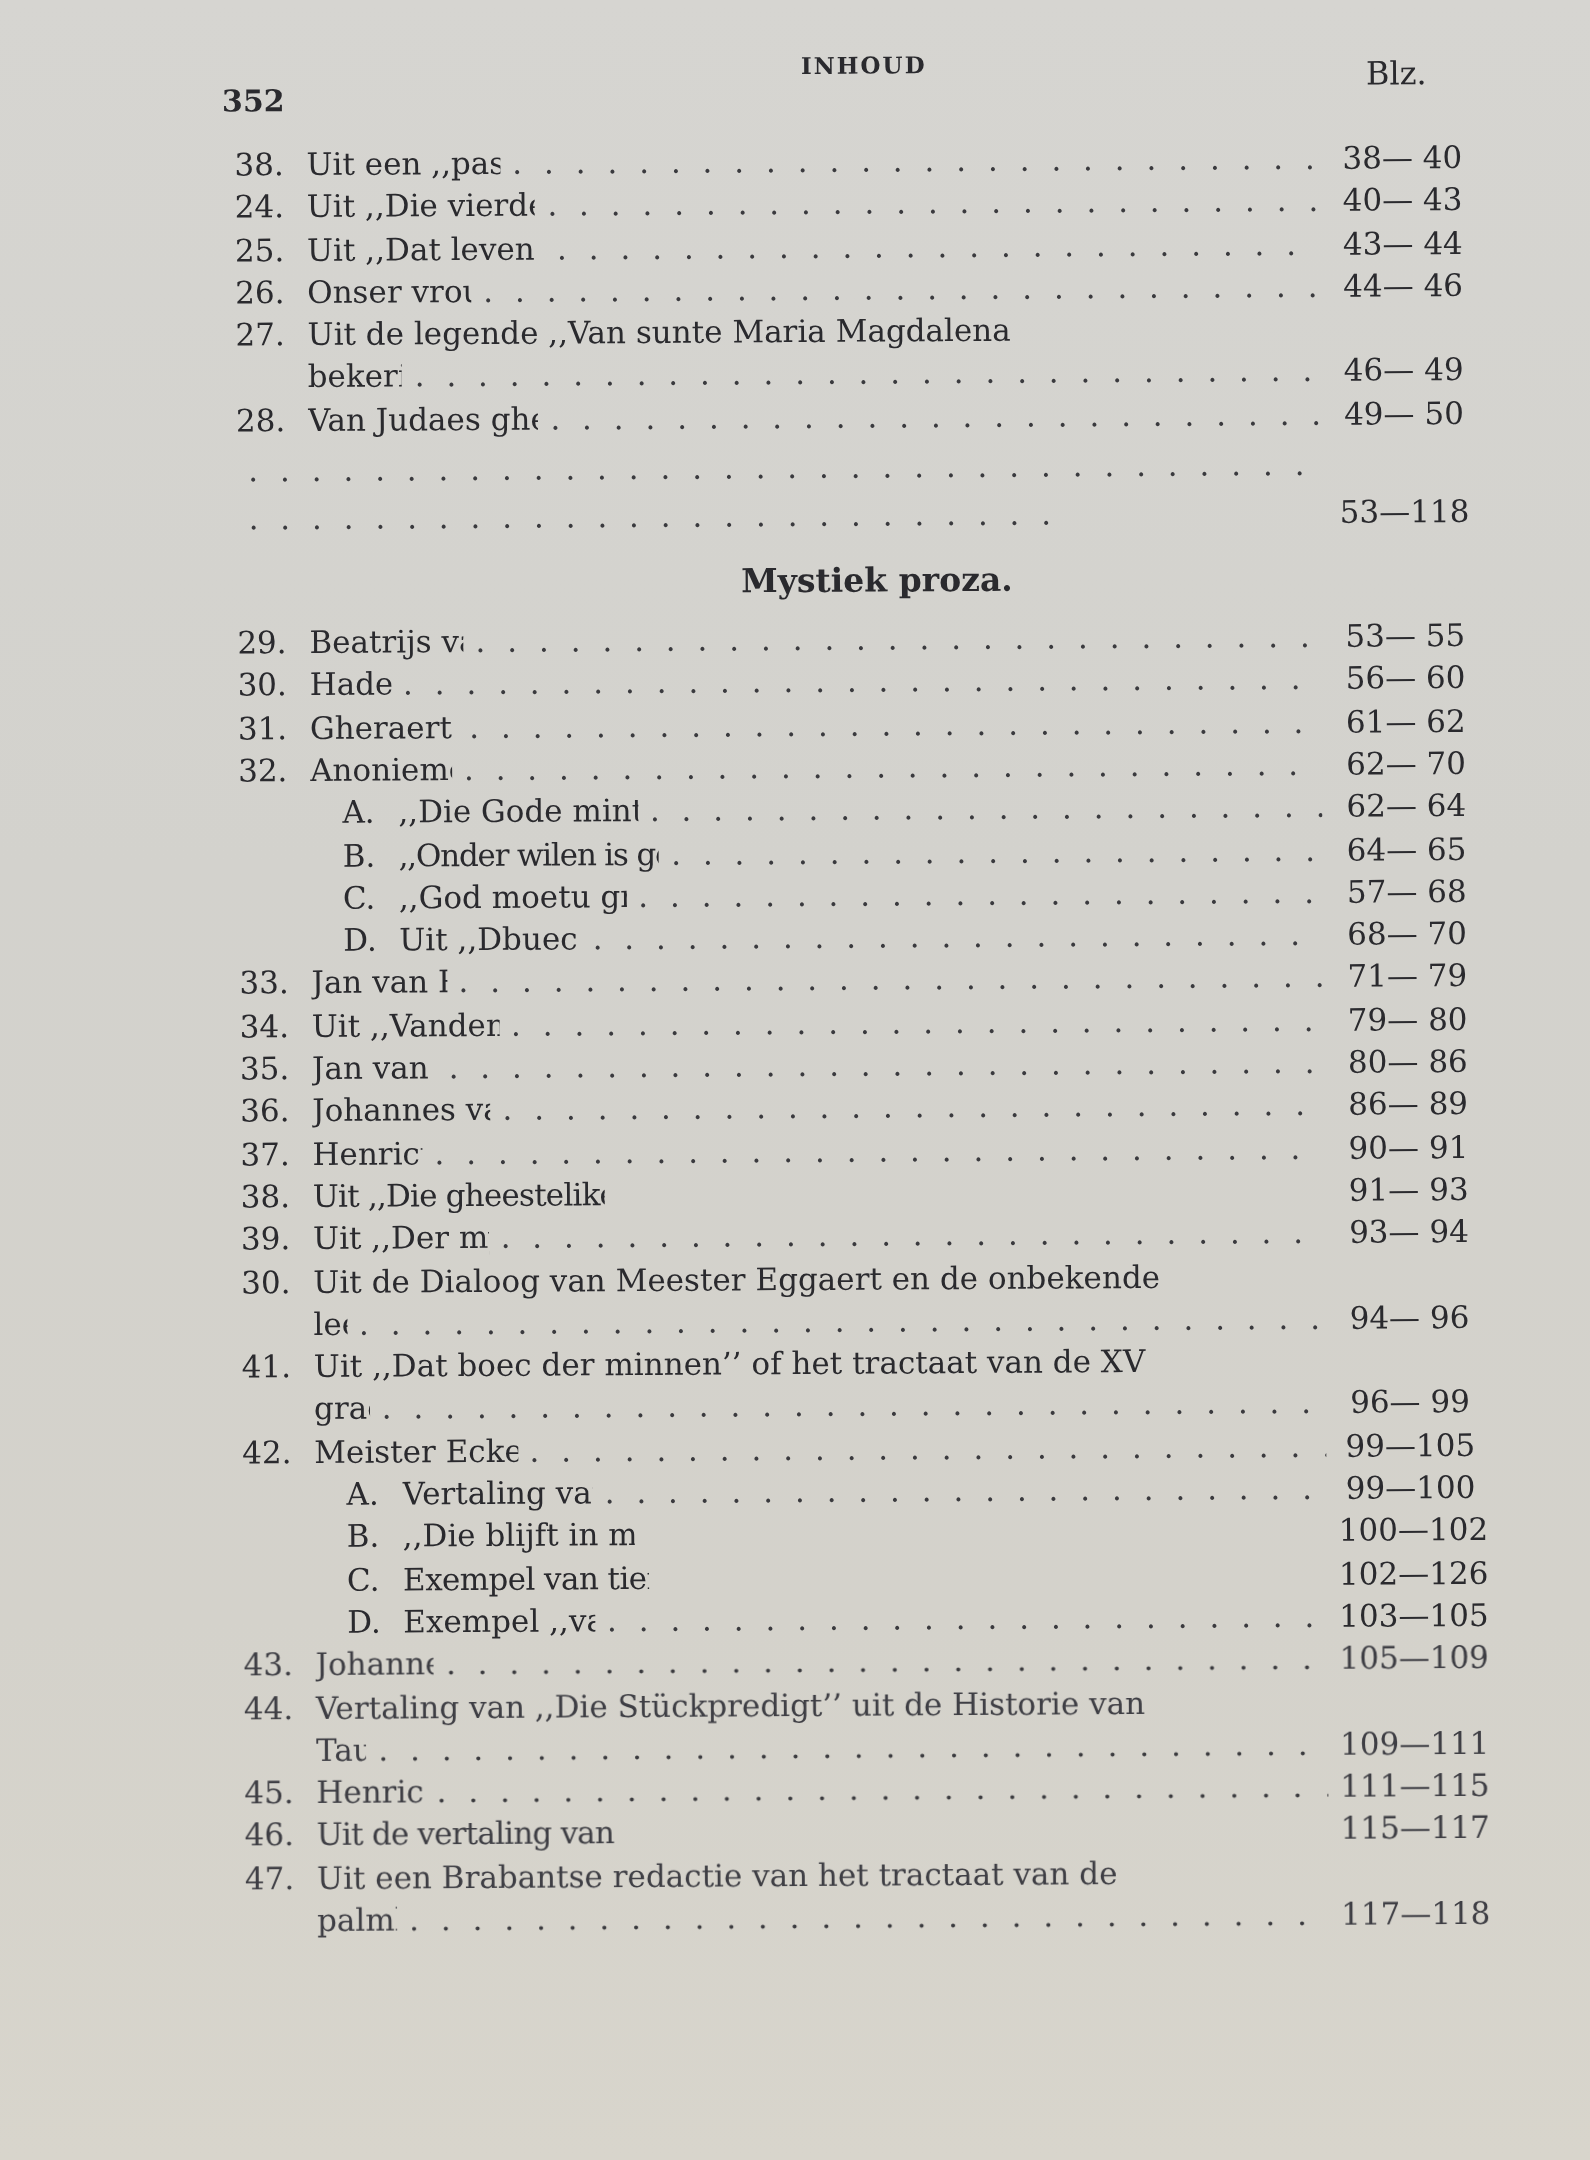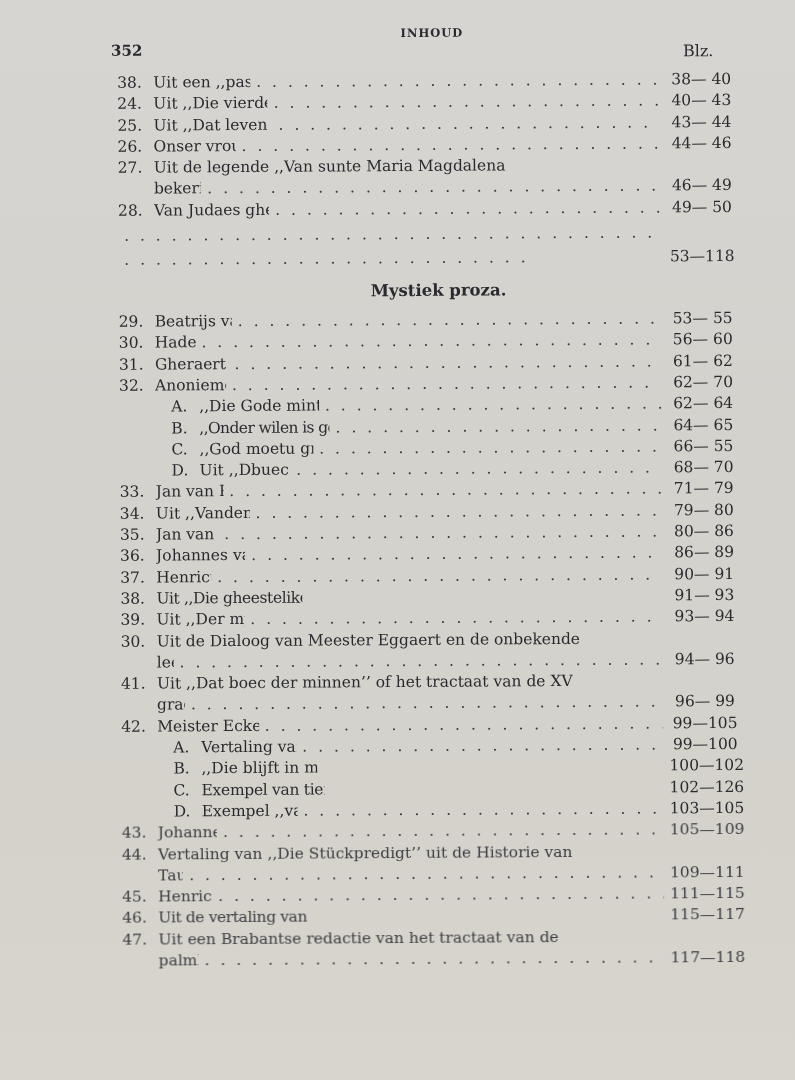--- a/index.html
+++ b/index.html
@@ -36,21 +36,21 @@
     }
     .page-number {
       position: absolute;
       top: 40px;
       left: 114px;
       font-size: 15px;
       font-weight: bold;
     }
     .blz {
       position: absolute;
-      top: 43px;
+      top: 29px;
       left: 686px;
       font-size: 16px;
     }
     .toc {
       position: absolute;
       top: 71px;
       left: 120px;
       width: 620px;
       font-size: 15.5px;
     }
@@ -224,21 +224,21 @@
     <div class="row sub">
       <span class="num">B.</span>
       <span class="title" style="letter-spacing:-0.6px">,,Onder wilen is god inder zielen als een herde’’ enz</span>
       <span class="leader"></span>
       <span class="pages">64— 65</span>
     </div>
     <div class="row sub">
       <span class="num">C.</span>
       <span class="title">,,God moetu groeten metten ingel’’ enz.</span>
       <span class="leader"></span>
-      <span class="pages">66— 55</span>
+      <span class="pages">57— 68</span>
     </div>
     <div class="row sub">
       <span class="num">D.</span>
       <span class="title">Uit ,,Dbuec vanden winkelre’’</span>
       <span class="leader"></span>
       <span class="pages">68— 70</span>
     </div>
 
     <div class="row">
       <span class="num">33.</span>

